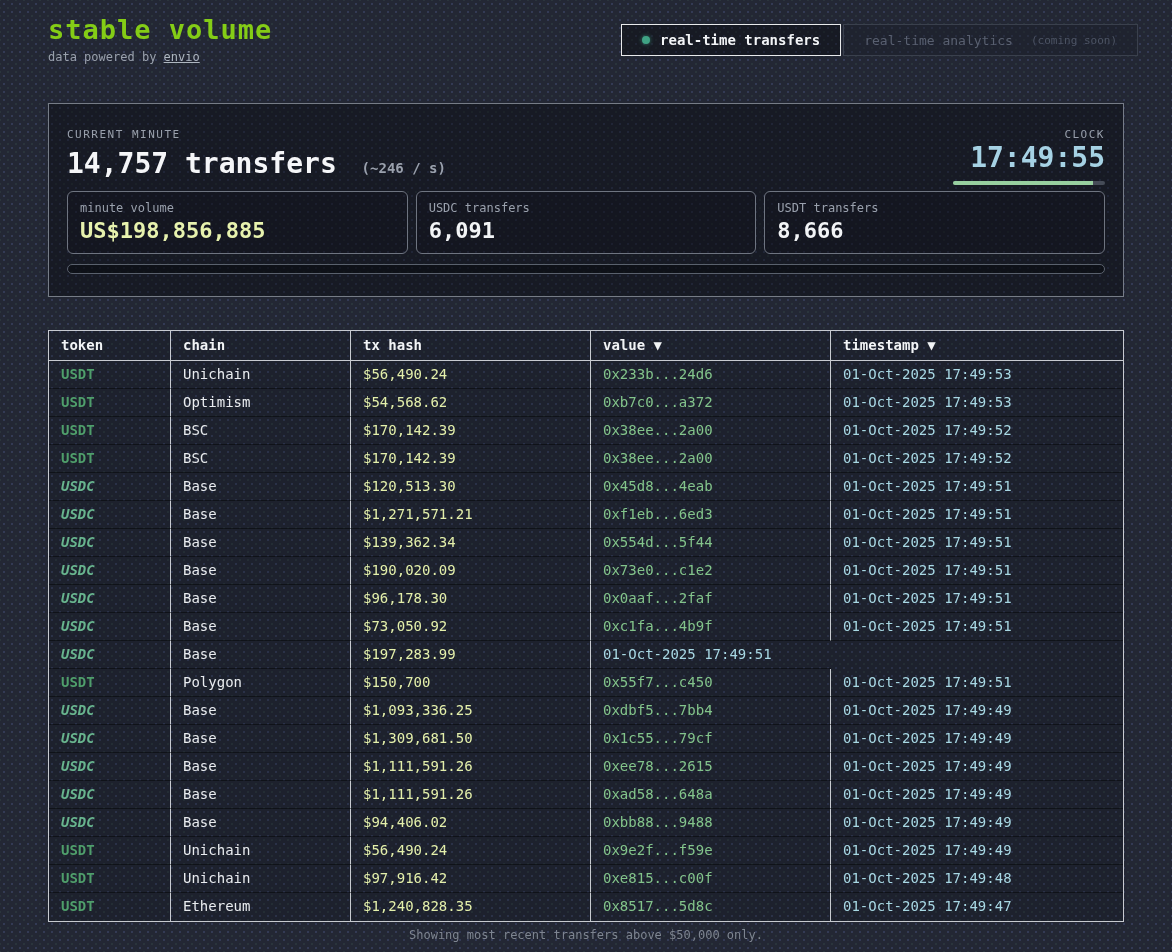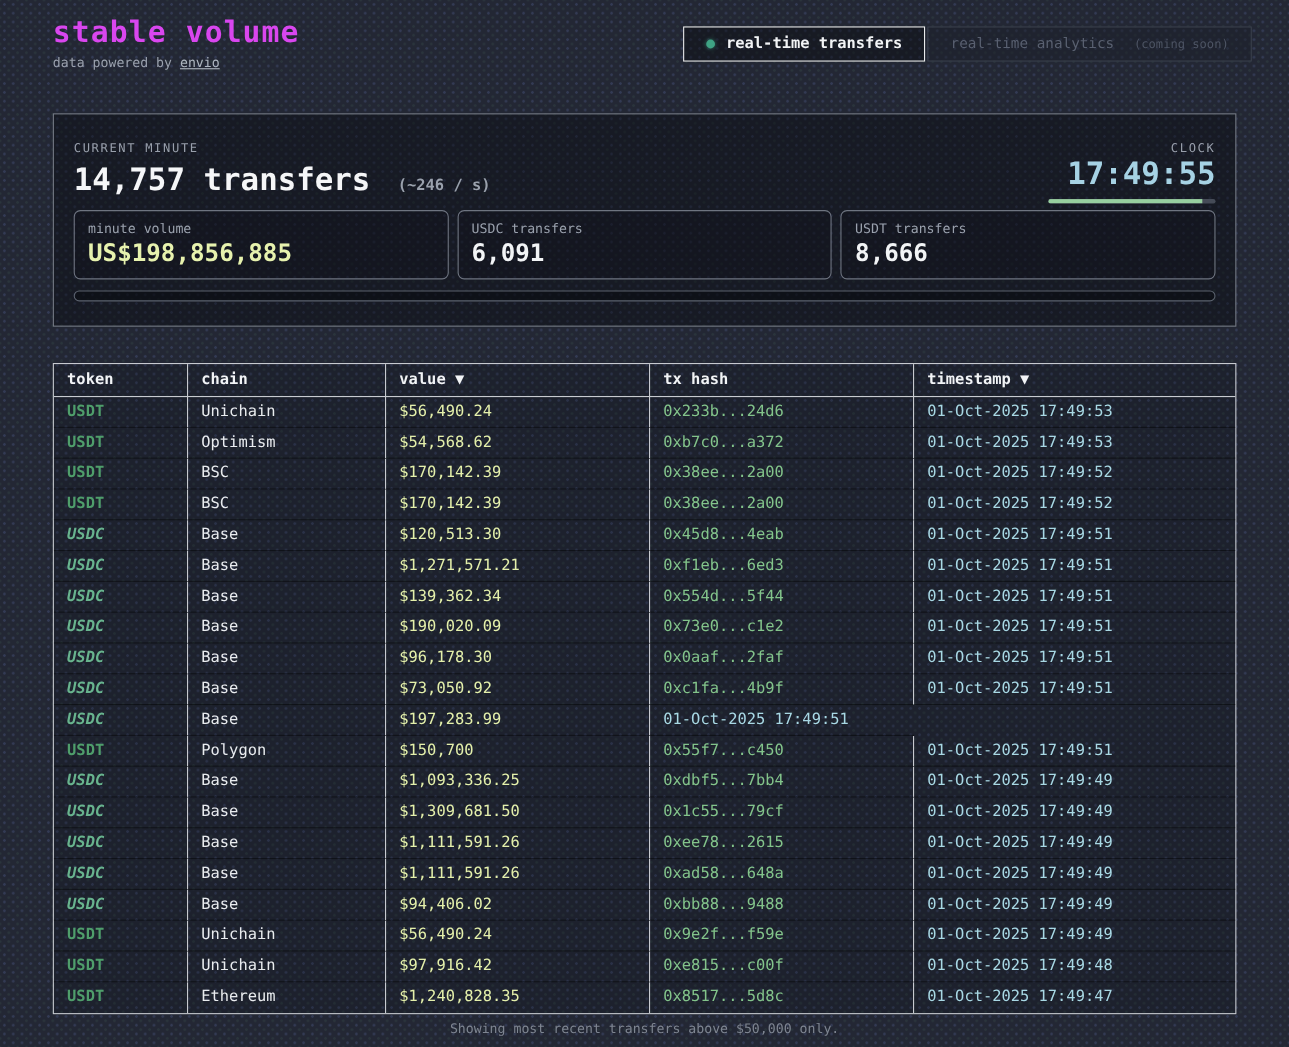--- a/index.html
+++ b/index.html
@@ -11,21 +11,21 @@
       radial-gradient(circle, rgba(110,130,200,0.22) 1px, transparent 1.4px),
       radial-gradient(circle, rgba(110,170,130,0.10) 1px, transparent 1.4px);
     background-size:8px 8px, 8px 8px;
     background-position:0 0, 4px 4px;
     color:#e8eaee;
     position:relative;
   }
   #app { position:absolute; inset:0; }
 
   
-  .page-title { position:absolute; left:48px; top:14px; font-size:27px; font-weight:bold; color:#d946ef; letter-spacing:1px; }
+  .page-title { position:absolute; left:48px; top:14px; font-size:27px; font-weight:bold; color:#84cc16; letter-spacing:1px; }
   .subtitle { position:absolute; left:48px; top:50px; font-size:12px; color:#9aa1ad; }
   .subtitle a { color:#aeb6c0; text-decoration:underline; cursor:pointer; }
 
   .tabs { position:absolute; top:24px; right:34px; display:flex; gap:2px; }
   .tab { display:flex; align-items:center; gap:10px; padding:7px 20px; font-size:14px; cursor:pointer; }
   .tab.active { border:1px solid #e9eaec; background:rgba(8,10,16,0.45); color:#f2f4f6; font-weight:bold; }
   .tab.inactive { border:1px solid #3a404d; background:rgba(28,32,42,0.5); color:#596070; font-size:13px; }
   .tab .dot { width:8px; height:8px; border-radius:50%; background:#3fa384; box-shadow:0 0 4px rgba(63,163,132,.7); }
   .tab .coming { font-size:11px; color:#4d5464; margin-left:8px; }
 
@@ -145,22 +145,22 @@
         <div class="seg"></div>
         <div class="seg"></div>
         <div class="seg"></div>
       </div>
   </div>
 
   <div class="ttable">
     <div class="thead">
       <div class="hcell">token</div>
       <div class="hcell">chain</div>
+      <div class="hcell">tx hash</div>
       <div class="hcell">value ▼</div>
-      <div class="hcell">tx hash</div>
       <div class="hcell">timestamp ▼</div>
     </div>
     <div>
         <div class="trow">
           <div class="cell c-token tok-usdt">USDT</div>
           <div class="cell c-chain">Unichain</div>
           <div class="cell c-value">$56,490.24</div>
           <div class="cell c-tx_hash">0x233b...24d6</div>
           <div class="cell c-timestamp">01-Oct-2025 17:49:53</div>
         </div>

